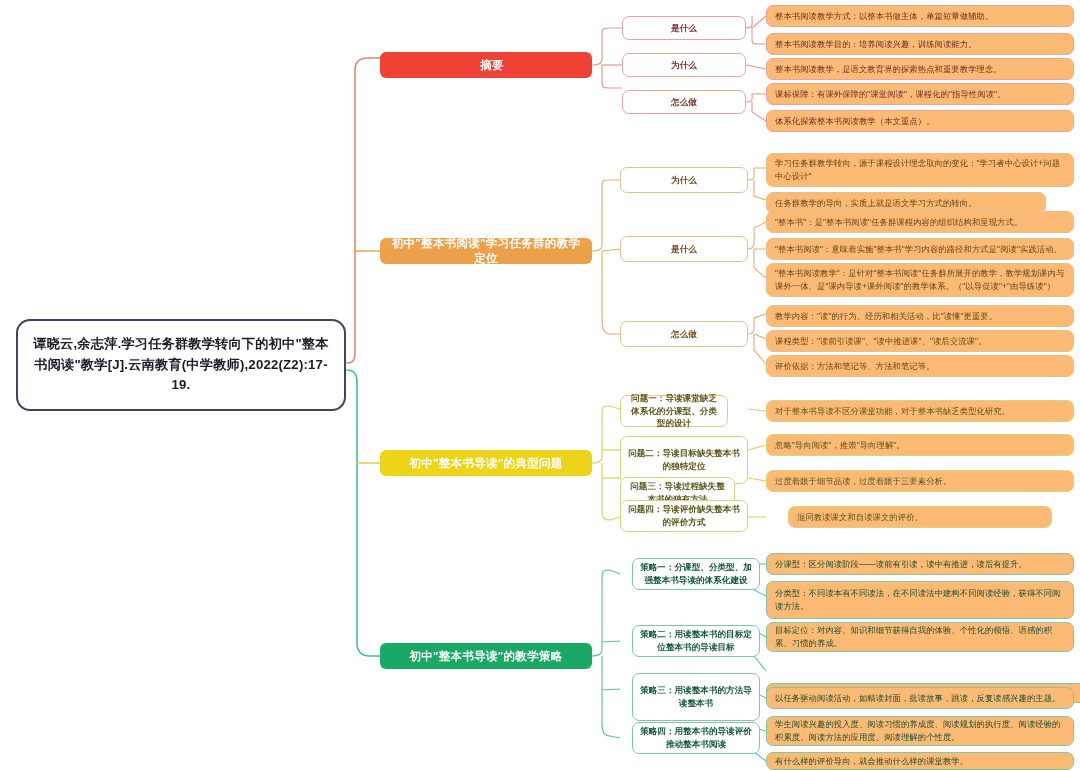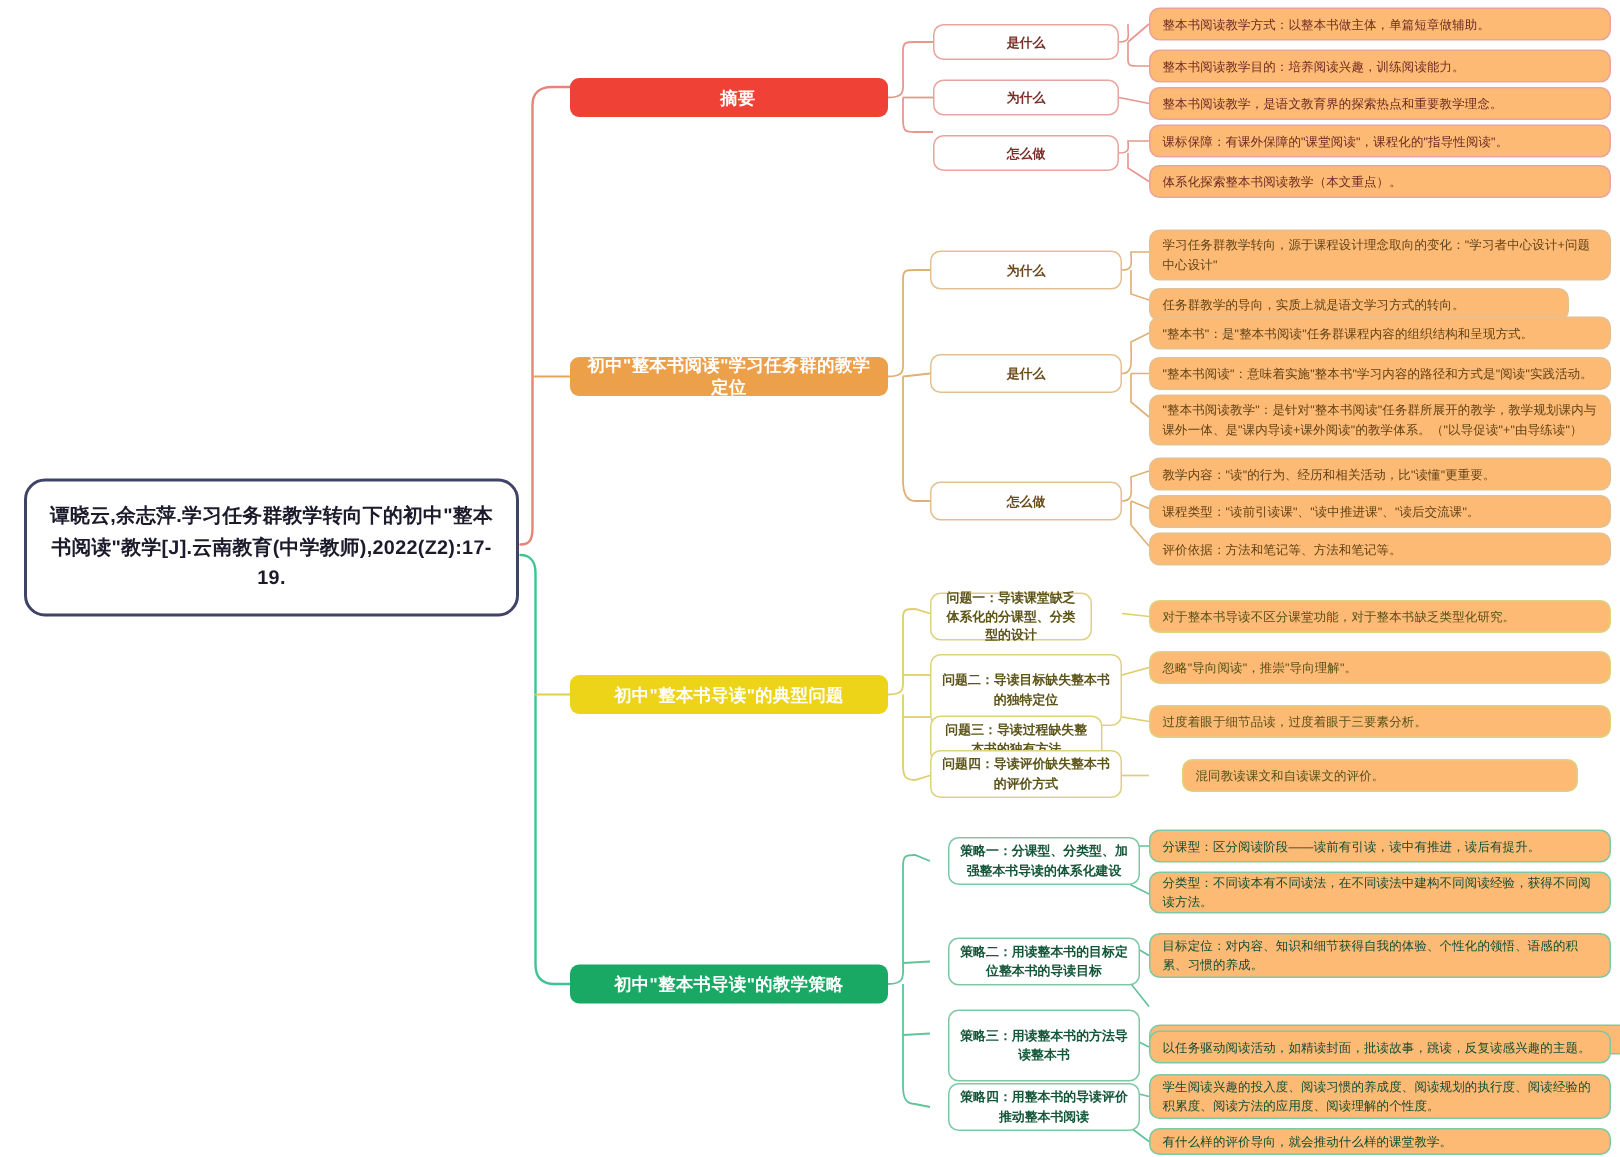--- a/index.html
+++ b/index.html
@@ -171,21 +171,21 @@
       <div class="l3 yellow" style="left: 766px; top: 400px; width: 308px; height: 22px;">对于整本书导读不区分课堂功能，对于整本书缺乏类型化研究。</div>
       <div class="l2 yellow" style="left: 620px; top: 436px; width: 128px; height: 48px;">问题二：导读目标缺失整本书的独特定位</div>
       <div class="l3 yellow" style="left: 766px; top: 434px; width: 308px; height: 22px;">忽略"导向阅读"，推崇"导向理解"。</div>
       <div class="l2 yellow" style="left: 620px; top: 477px; width: 115px; height: 32px;">问题三：导读过程缺失整本书的独有方法</div>
       <div class="l3 yellow" style="left: 766px; top: 470px; width: 308px; height: 22px;">过度着眼于细节品读，过度着眼于三要素分析。</div>
       <div class="l2 yellow" style="left: 620px; top: 500px; width: 128px; height: 32px;">问题四：导读评价缺失整本书的评价方式</div>
       <div class="l3 yellow" style="left: 766px; top: 506px; width: 264px; height: 22px; margin-left: 22px;">混同教读课文和自读课文的评价。</div>
       <div class="l1 green" style="left: 380px; top: 643px; width: 212px; height: 26px;">初中"整本书导读"的教学策略</div>
       <div class="l2 green" style="left: 620px; top: 558px; width: 128px; height: 32px;">策略一：分课型、分类型、加强整本书导读的体系化建设</div>
       <div class="l3 green" style="left: 766px; top: 553px; width: 308px; height: 22px;">分课型：区分阅读阶段——读前有引读，读中有推进，读后有提升。</div>
-      <div class="l3 green" style="left: 766px; top: 581px; width: 308px; height: 28px;">分类型：不同读本有不同读法，在不同读法中建构不同阅读经验，获得不同阅读方法。</div>
+      <div class="l3 green" style="left: 766px; top: 581px; width: 308px; height: 38px;">分类型：不同读本有不同读法，在不同读法中建构不同阅读经验，获得不同阅读方法。</div>
       <div class="l2 green" style="left: 620px; top: 625px; width: 128px; height: 32px;">策略二：用读整本书的目标定位整本书的导读目标</div>
       <div class="l3 green" style="left: 766px; top: 622px; width: 308px; height: 30px;">目标定位：对内容、知识和细节获得自我的体验、个性化的领悟、语感的积累、习惯的养成。</div>
       <div class="l3 green" style="left: 766px; top: 661px; width: 368px; height: 20px; margin-top: 22px;">确定依据：课堂功能+读本类型</div>
       <div class="l2 green" style="left: 620px; top: 673px; width: 128px; height: 48px;">策略三：用读整本书的方法导读整本书</div>
       <div class="l3 green" style="left: 766px; top: 687px; width: 308px; height: 22px;">以任务驱动阅读活动，如精读封面，批读故事，跳读，反复读感兴趣的主题。</div>
       <div class="l2 green" style="left: 620px; top: 722px; width: 128px; height: 32px;">策略四：用整本书的导读评价推动整本书阅读</div>
       <div class="l3 green" style="left: 766px; top: 716px; width: 308px; height: 30px;">学生阅读兴趣的投入度、阅读习惯的养成度、阅读规划的执行度、阅读经验的积累度、阅读方法的应用度、阅读理解的个性度。</div>
       <div class="l3 green" style="left: 766px; top: 752px; width: 308px; height: 18px;">有什么样的评价导向，就会推动什么样的课堂教学。</div>
     </div>
 

